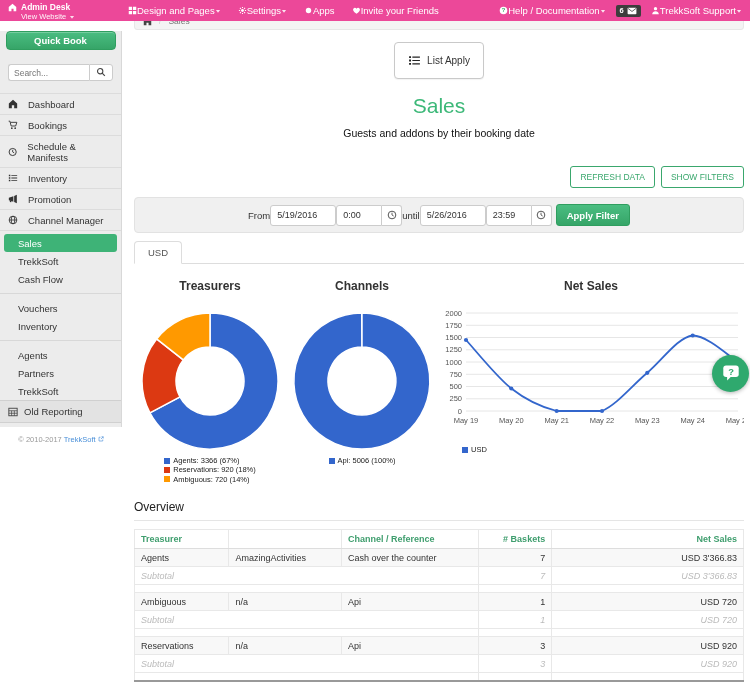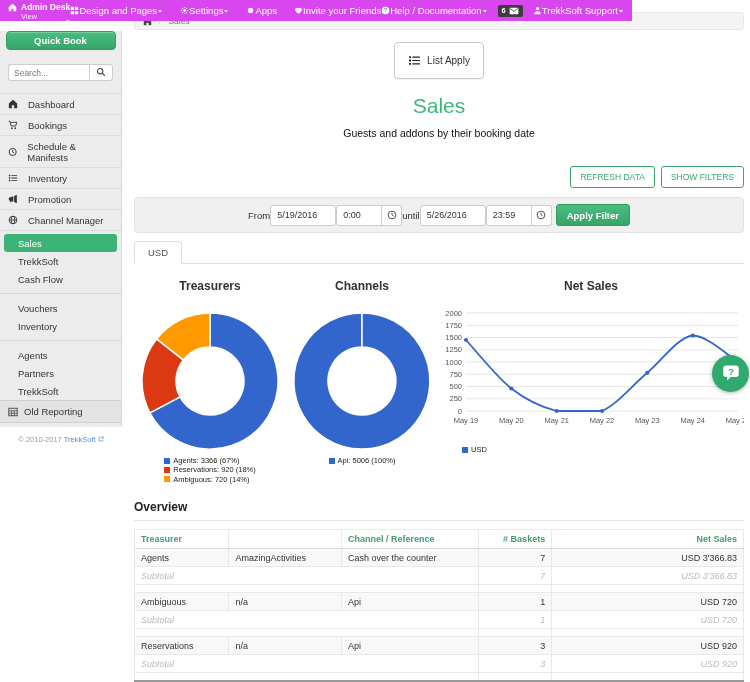--- a/index.html
+++ b/index.html
@@ -1,21 +1,21 @@
 <!DOCTYPE html>
 <html><head>
 <meta charset="utf-8">
 <style>
   *{box-sizing:border-box;margin:0;padding:0}
   html,body{width:750px;height:682px;overflow:hidden;background:#fff;
     font-family:"Liberation Sans",sans-serif;color:#333}
   body{position:relative}
 
   
-  .topbar{position:absolute;top:0;left:0;width:632px;height:21px;background:#d946ef;
+  .topbar{position:absolute;top:0;left:0;width:750px;height:21px;background:#ec4899;
     display:flex;align-items:stretch;color:#fff;z-index:30}
   .brand{width:128px;padding:2px 0 0 8px}
   .brand-line1{display:flex;align-items:center;gap:4px;font-size:8.5px;font-weight:bold}
   .brand-line2{display:flex;align-items:center;gap:3px;font-size:7.5px;margin-left:13px;opacity:.95}
   .topbar .icon{display:inline-block;width:9px;height:9px;line-height:0}
   .topbar .icon svg{width:100%;height:100%}
   .top-menus{display:flex;align-items:center;gap:17px;font-size:9.5px}
   .top-item{display:flex;align-items:center;cursor:pointer;white-space:nowrap}
   .caret{display:inline-block;width:6px;height:6px;line-height:0;opacity:.85}
   .caret svg{width:100%;height:100%}
@@ -96,21 +96,21 @@
   .chart-block.line-block{flex:1}
   .chart-title{margin-top:9px;text-align:center;font-size:12px;font-weight:bold;color:#333}
   .donut-svg{display:block;margin:18px auto 0;width:140px;height:140px}
   .line-svg{display:block;margin-top:10px;width:306px;height:140px}
   .legend{margin-top:5px;font-size:7.5px;color:#222;width:fit-content;margin-left:auto;margin-right:auto}
   .lg-item{display:flex;align-items:center;gap:3px;line-height:1.25;white-space:nowrap}
   .sw{display:inline-block;width:6px;height:6px;flex:0 0 6px}
   .line-legend{margin:2px 0 0 24px}
 
   
-  .overview-h{margin-top:16px;font-size:12px;font-weight:700;color:#222;
+  .overview-h{margin-top:16px;font-size:12px;font-weight:400;color:#222;
     padding-bottom:6px;border-bottom:1px solid #e5e5e5}
   table.overview{width:100%;margin-top:8px;border-collapse:collapse;font-size:9px;color:#333;
     border:1px solid #e8e8e8}
   table.overview th{color:#3f9e6e;font-weight:bold;text-align:left;padding:4px 6px;
     border:1px solid #e8e8e8;border-bottom:1px solid #ddd;background:#fff}
   table.overview th.num,table.overview td.num{text-align:right}
   table.overview td{padding:3.5px 6px;border:1px solid #e8e8e8}
   tr.data-row td{background:#f8f8f8}
   tr.subtotal-row td{color:#bbb;font-style:italic;background:#fff}
   tr.spacer-row td{height:8px;background:#fff}

